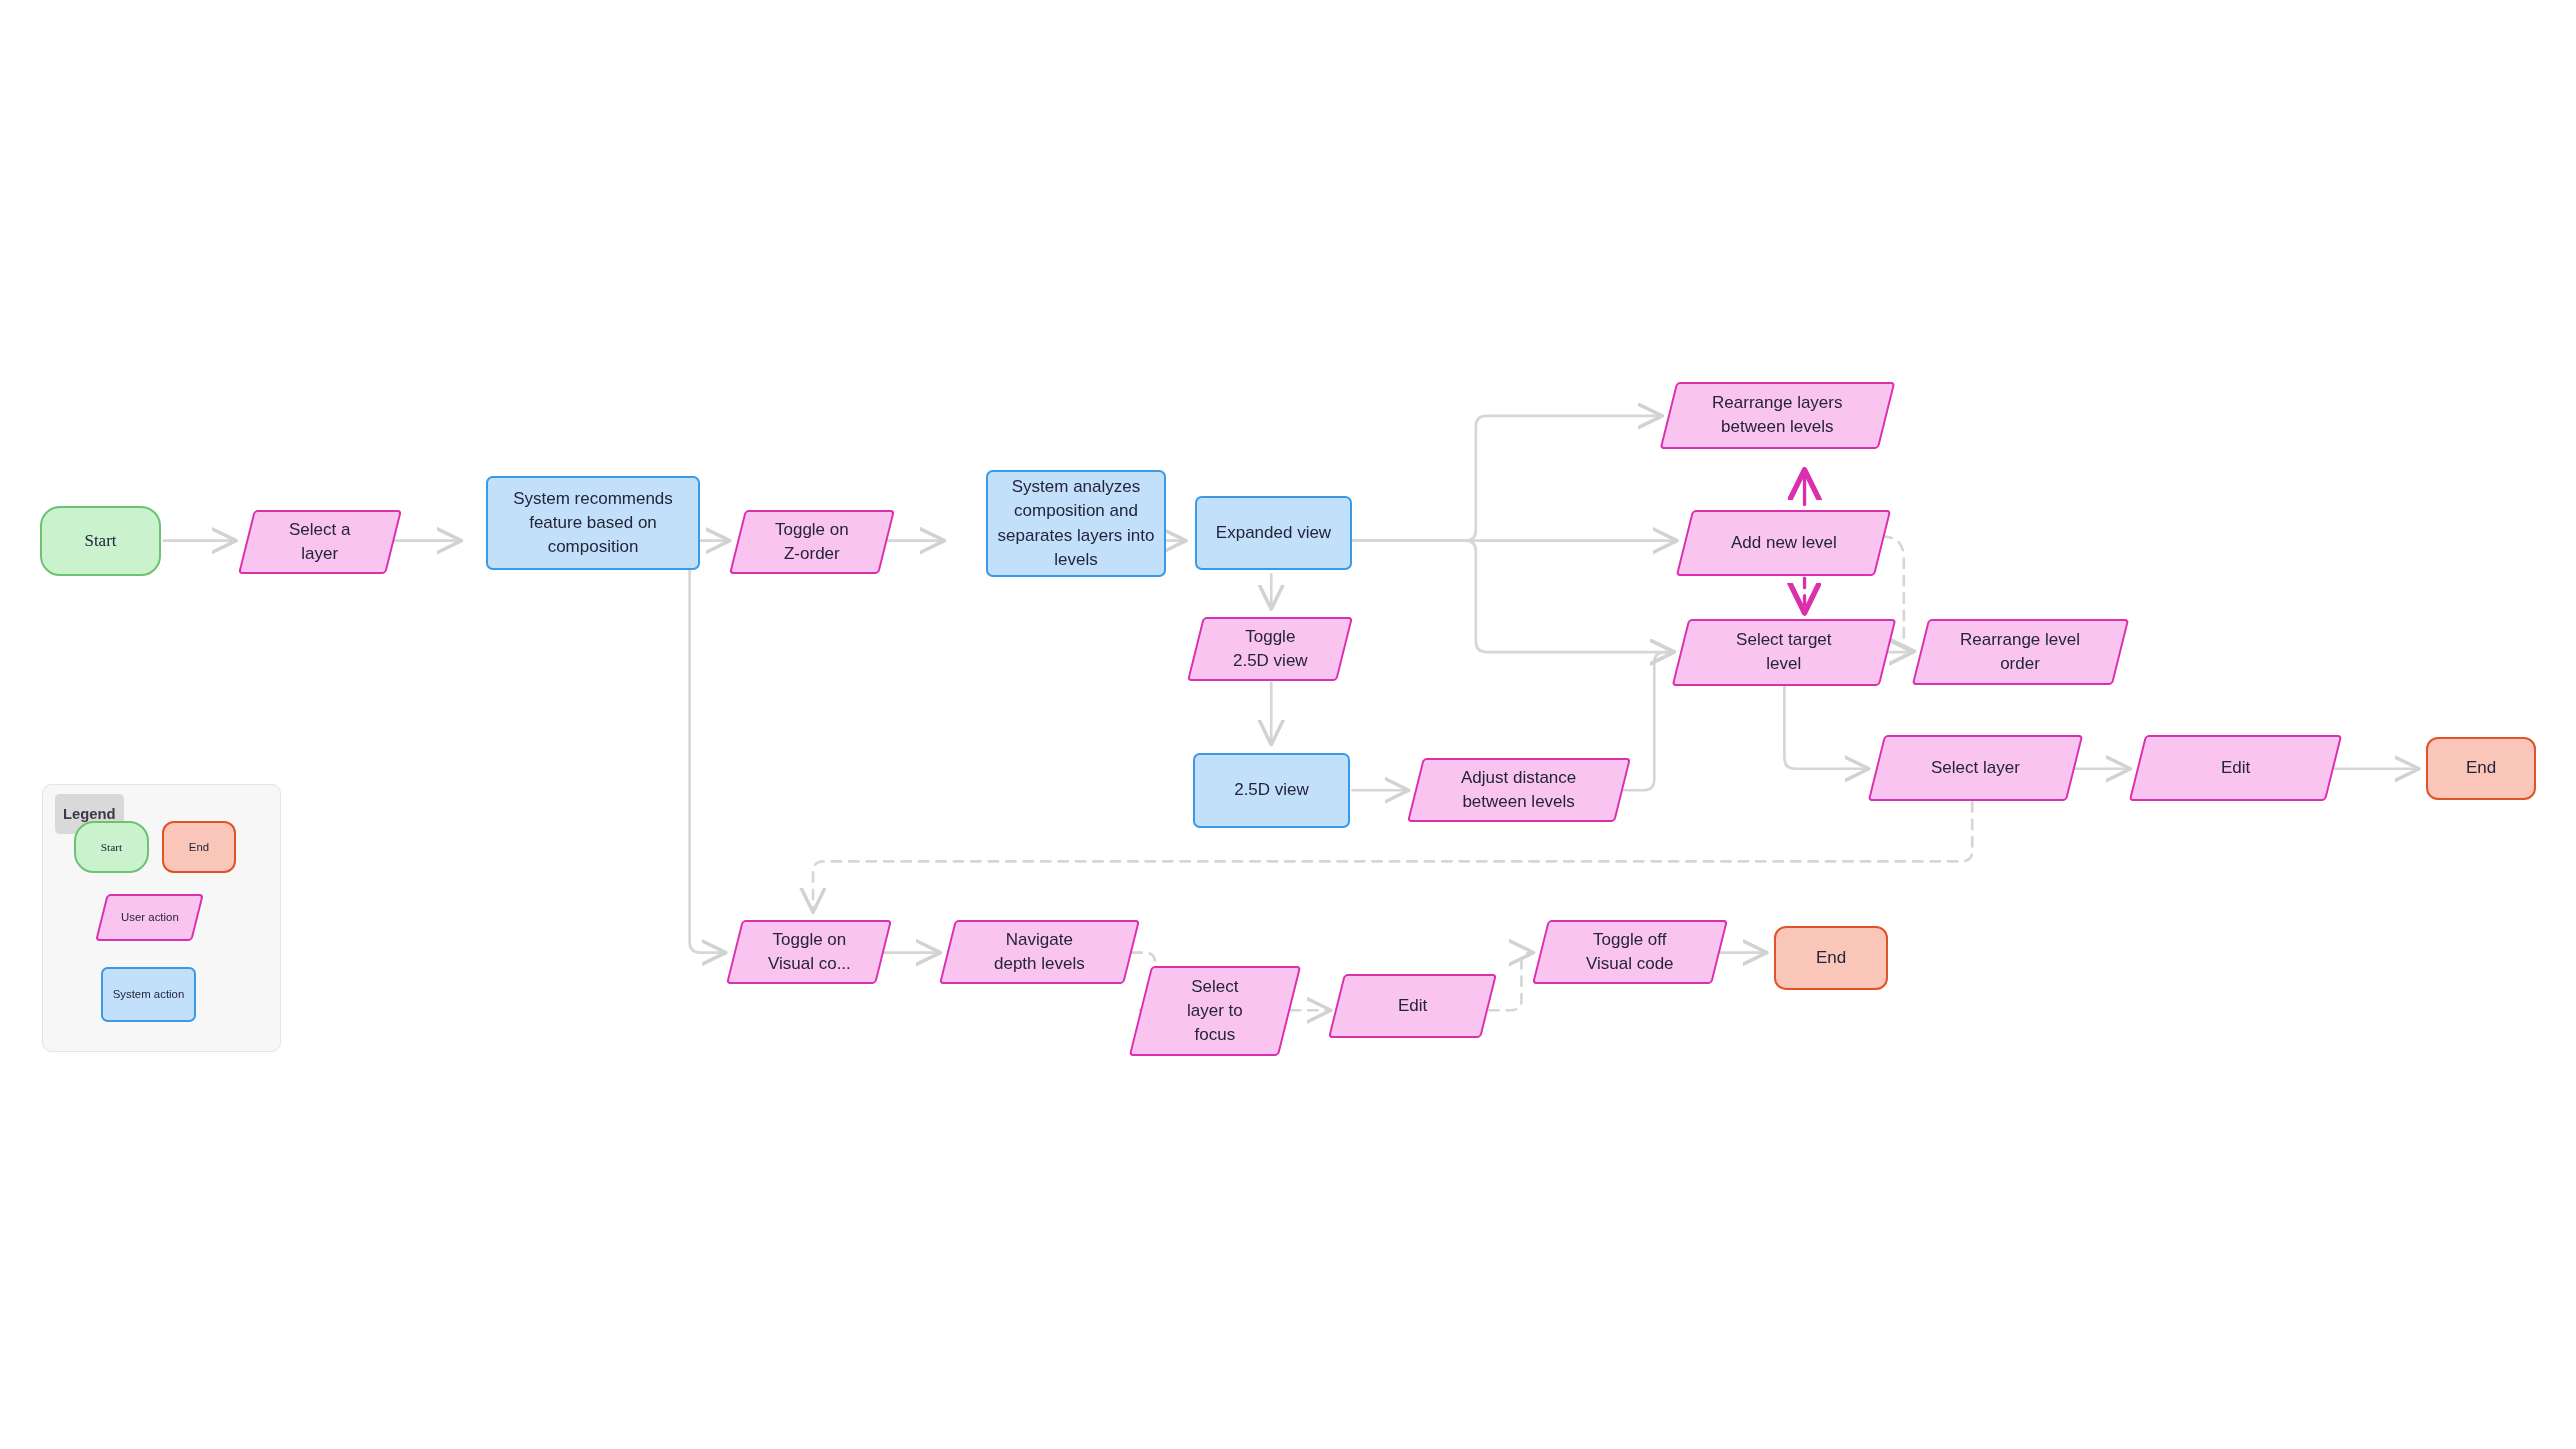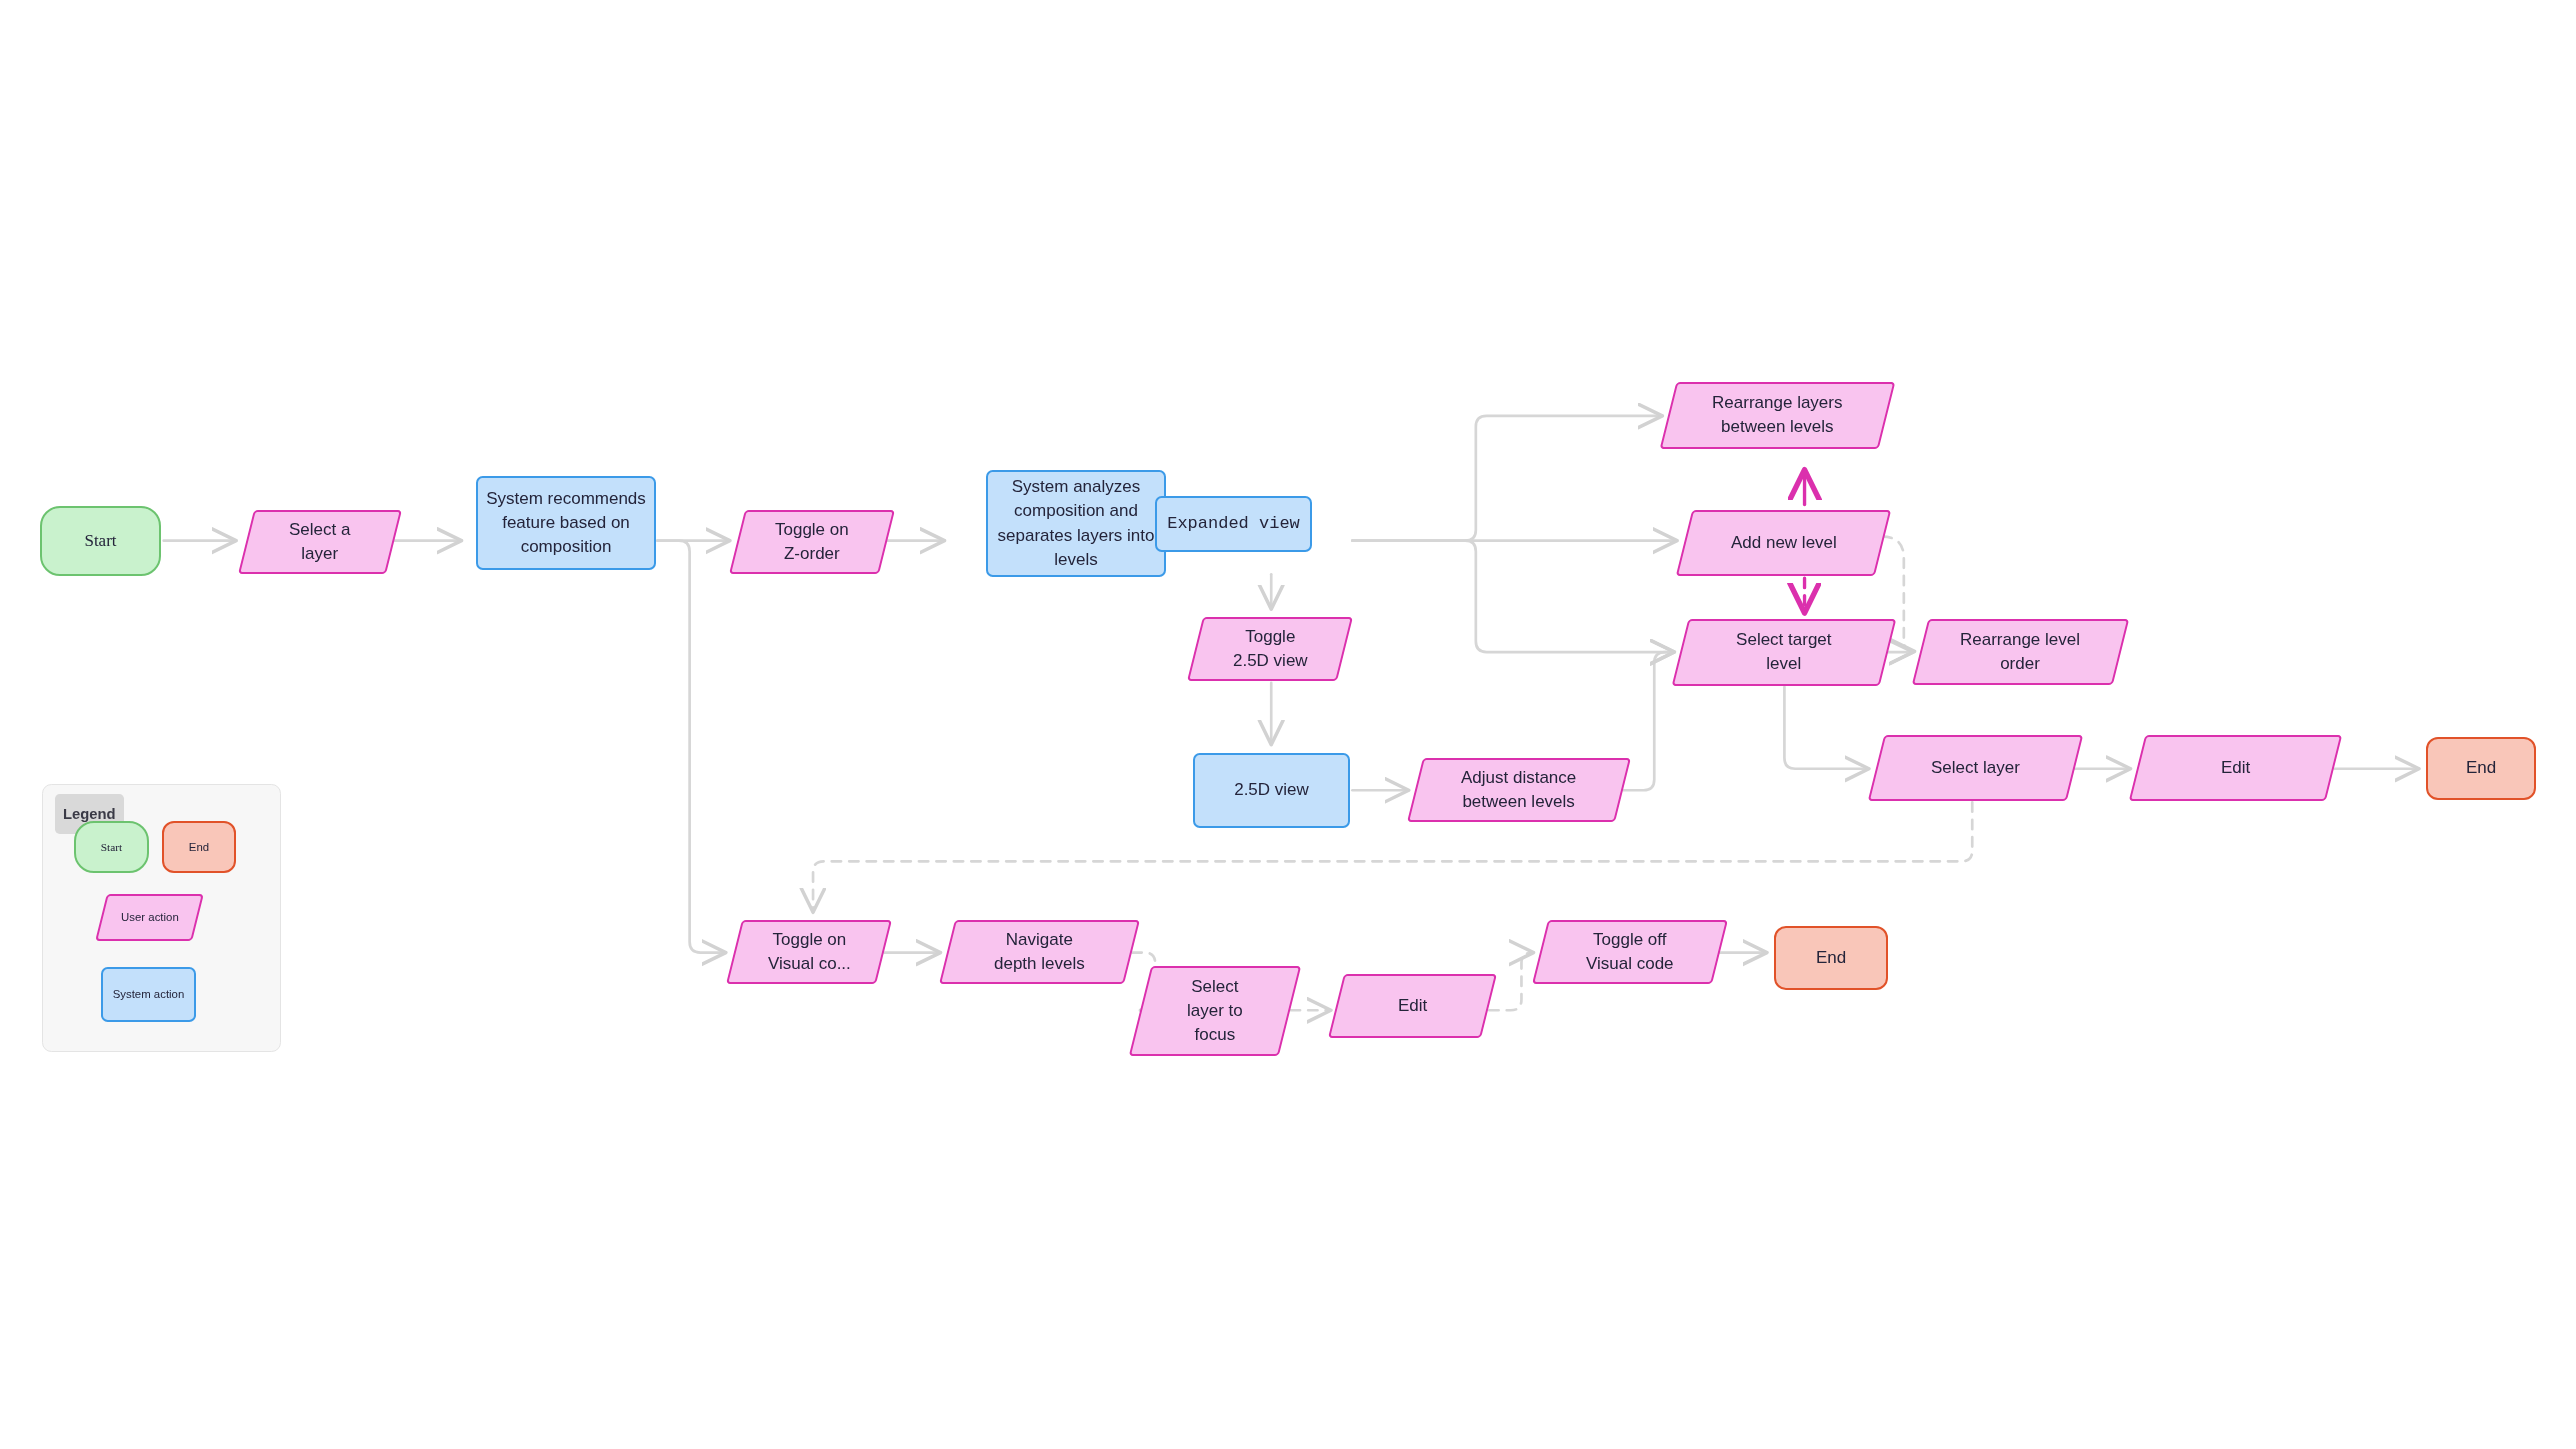--- a/index.html
+++ b/index.html
@@ -131,36 +131,36 @@
   </svg>
 
   <div id="node-layer">
       <div class="node n-start" style="left: 40px; top: 506px; width: 121px; height: 70px; font-size: 17px;">
         <span class="label">Start</span>
       </div>
       <div class="node n-user" style="left: 246px; top: 510px; width: 148px; height: 64px; font-size: 17px;">
         <span class="label">Select a
 layer</span>
       </div>
-      <div class="node n-system" style="left: 476px; top: 476px; width: 180px; height: 94px; font-size: 17px;">
+      <div class="node n-system" style="left: 486px; top: 476px; width: 214px; height: 94px; font-size: 17px;">
         <span class="label">System recommends
 feature based on
 composition</span>
       </div>
       <div class="node n-user" style="left: 737px; top: 510px; width: 150px; height: 64px; font-size: 17px;">
         <span class="label">Toggle on
 Z-order</span>
       </div>
       <div class="node n-system" style="left: 951px; top: 470px; width: 180px; height: 107px; font-size: 17px; margin-left: 35px;">
         <span class="label">System analyzes
 composition and
 separates layers into
 levels</span>
       </div>
-      <div class="node n-system" style="left: 1155px; top: 496px; width: 157px; height: 56px; font-size: 17px; font-family: Liberation Mono, monospace;">
+      <div class="node n-system" style="left: 1195px; top: 496px; width: 157px; height: 74px; font-size: 17px;">
         <span class="label">Expanded view</span>
       </div>
       <div class="node n-user" style="left: 1195px; top: 617px; width: 150px; height: 64px; font-size: 17px;">
         <span class="label">Toggle
 2.5D view</span>
       </div>
       <div class="node n-system" style="left: 1193px; top: 753px; width: 157px; height: 75px; font-size: 17px;">
         <span class="label">2.5D view</span>
       </div>
       <div class="node n-user" style="left: 1415px; top: 758px; width: 208px; height: 64px; font-size: 17px;">

